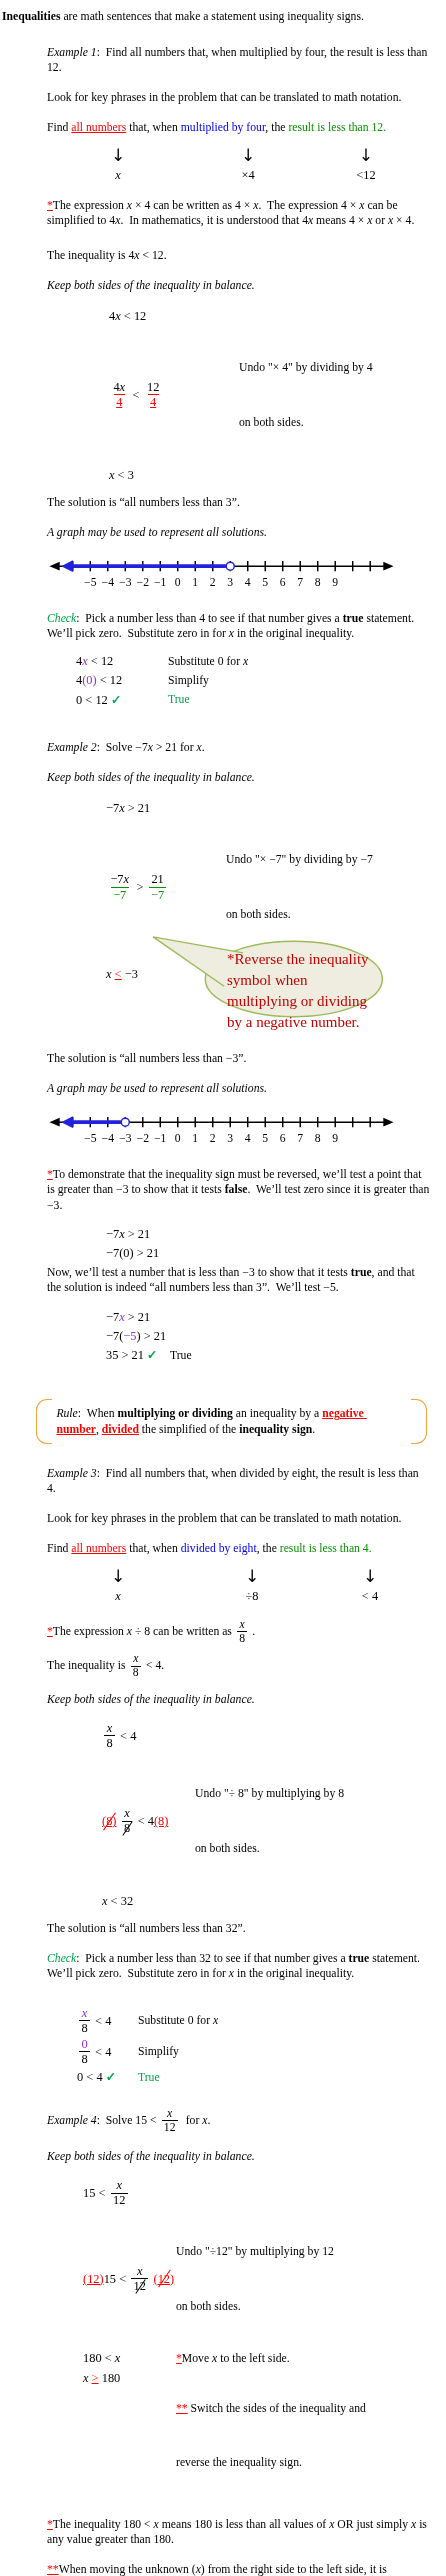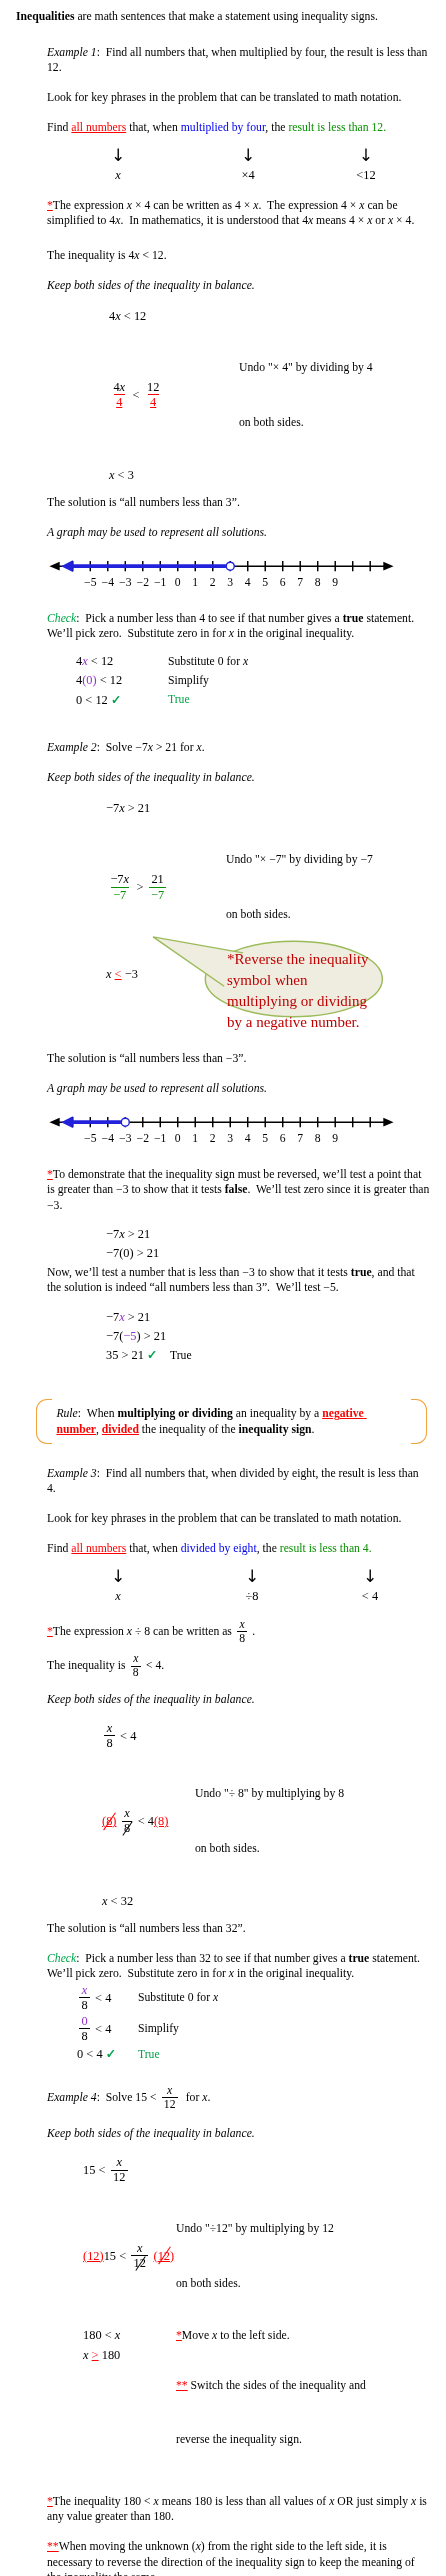--- a/index.html
+++ b/index.html
@@ -1,20 +1,20 @@
 <!DOCTYPE html>
 <html style="font-size:11.7px"><head>
 <meta charset="utf-8">
 <style>
   html,body{margin:0;padding:0;background:#fff;}
   .page{width:446px;min-height:2576px;box-sizing:border-box;background:#fff;color:#000;
         font-family:"Liberation Serif","DejaVu Serif",serif;font-size:11.7px;line-height:1.32;
         padding:8.7px 0 14.6px;position:relative;overflow:hidden;}
   .p{margin:0 16px 14.6px 47px;white-space:pre-wrap;}
-  .p0{margin-left:16px;margin-right:11.7px;margin-bottom:20.4px;}
+  .p0{margin-left:2px;margin-right:11.7px;margin-bottom:20.4px;}
   .it{font-style:italic;}
   .bd{font-weight:bold;}
   .c-red{color:#FF0000;text-decoration:underline;}
   .c-blue{color:#0000EE;}
   .c-grn{color:#089000;}
   .c-chk{color:#00A44A;}
   .c-pur{color:#9332CC;}
   
   .cxl{position:relative;display:inline-block;}
   .cxl::after{content:"";position:absolute;left:48%;top:-14%;height:128%;width:1.2px;
@@ -251,21 +251,21 @@
   </div>
   <div class="mrow d2" style="margin-bottom:2.9px">
     <span class="m"><span>−7(</span><span class="c-pur">−5</span><span>) &gt; 21</span></span>
   </div>
   <div class="mrow d2" style="margin-bottom:36px">
     <span class="m"><span>35 &gt; 21 </span><span class="bd c-chk">✓</span></span>
     <span class="note"><span>True</span></span>
   </div>
 
   <div class="rulebox">
-    <p class="ruletext"><span class="it">Rule</span><span>:  When </span><span class="bd">multiplying or dividing</span><span> an inequality by a </span><span class="bd c-red">negative number</span><span>, </span><span class="bd c-red">divided</span><span> the inequality of the </span><span class="bd">inequality sign</span><span>.</span></p>
+    <p class="ruletext"><span class="it">Rule</span><span>:  When </span><span class="bd">multiplying or dividing</span><span> an inequality by a </span><span class="bd c-red">negative number</span><span>, </span><span class="bd c-red">divided</span><span> the simplified of the </span><span class="bd">inequality sign</span><span>.</span></p>
   </div>
 
   <p class="p"><span class="it">Example 3</span><span>:  Find all numbers that, when divided by eight, the result is less than 4.</span></p>
   <p class="p"><span>Look for key phrases in the problem that can be translated to math notation.</span></p>
   <p class="p" style="margin-bottom:10.2px"><span>Find </span><span class="c-red">all numbers</span><span> that, when </span><span class="c-blue">divided by eight</span><span>, the </span><span class="c-grn">result is less than 4.</span></p>
 
   <div class="arrows">
     <div class="astack" style="left:118px">
       <span class="arrow">↓</span>
       <span class="atarget"><span class="it">x</span></span>
@@ -292,21 +292,21 @@
     <div class="note">
       <div class="nl"><span>Undo "÷ 8" by multiplying by 8</span></div>
       <div class="nl"><span>on both sides.</span></div>
     </div>
   </div>
   <div class="mrow w3" style="margin-bottom:11.7px">
     <span class="m"><span class="it">x</span><span> &lt; 32</span></span>
   </div>
 
   <p class="p"><span>The solution is “all numbers less than 32”.</span></p>
-  <p class="p" style="margin-bottom:2px"><span class="it c-chk">Check</span><span>:  Pick a number less than 32 to see if that number gives a </span><span class="bd">true</span><span> statement.  We’ll pick zero.  Substitute zero in for </span><span class="it">x</span><span> in the original inequality.</span></p>
+  <p class="p" style="margin-bottom:25px"><span class="it c-chk">Check</span><span>:  Pick a number less than 32 to see if that number gives a </span><span class="bd">true</span><span> statement.  We’ll pick zero.  Substitute zero in for </span><span class="it">x</span><span> in the original inequality.</span></p>
 
   <div class="mrow c3" style="margin-bottom:2.9px">
     <span class="m"><span class="frac"><span class="fn"><span class="it c-pur">x</span></span><span class="fd"><span>8</span></span></span><span> &lt; 4</span></span>
     <span class="note"><span>Substitute 0 for </span><span class="it">x</span></span>
   </div>
   <div class="mrow c3" style="margin-bottom:2.9px">
     <span class="m"><span class="frac"><span class="fn"><span class="c-pur">0</span></span><span class="fd"><span>8</span></span></span><span> &lt; 4</span></span>
     <span class="note"><span>Simplify</span></span>
   </div>
   <div class="mrow c3" style="margin-bottom:22px">

